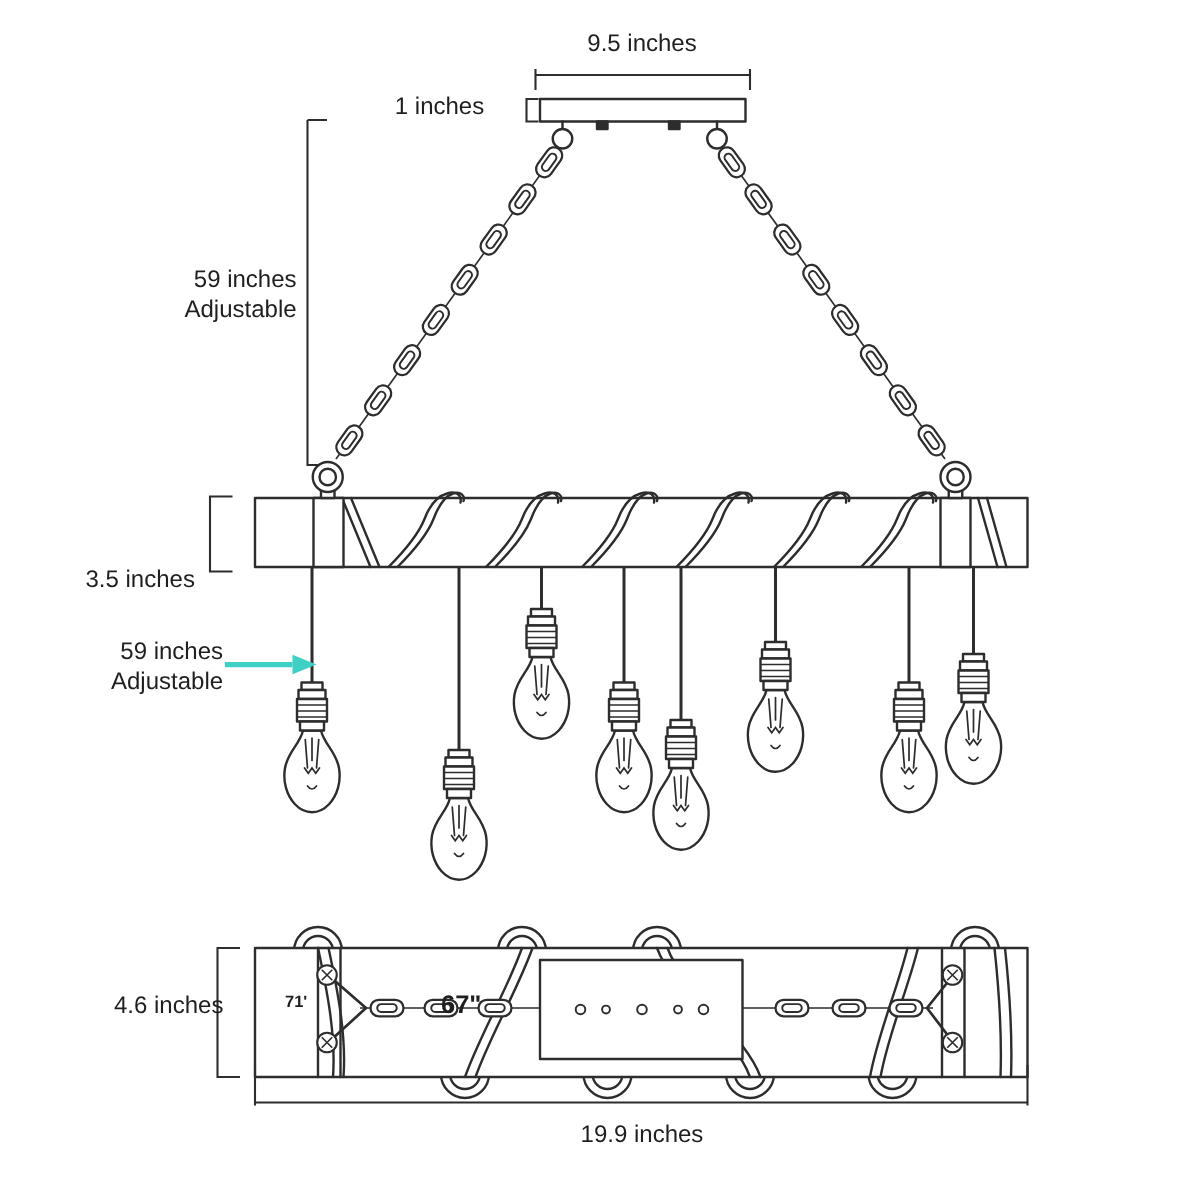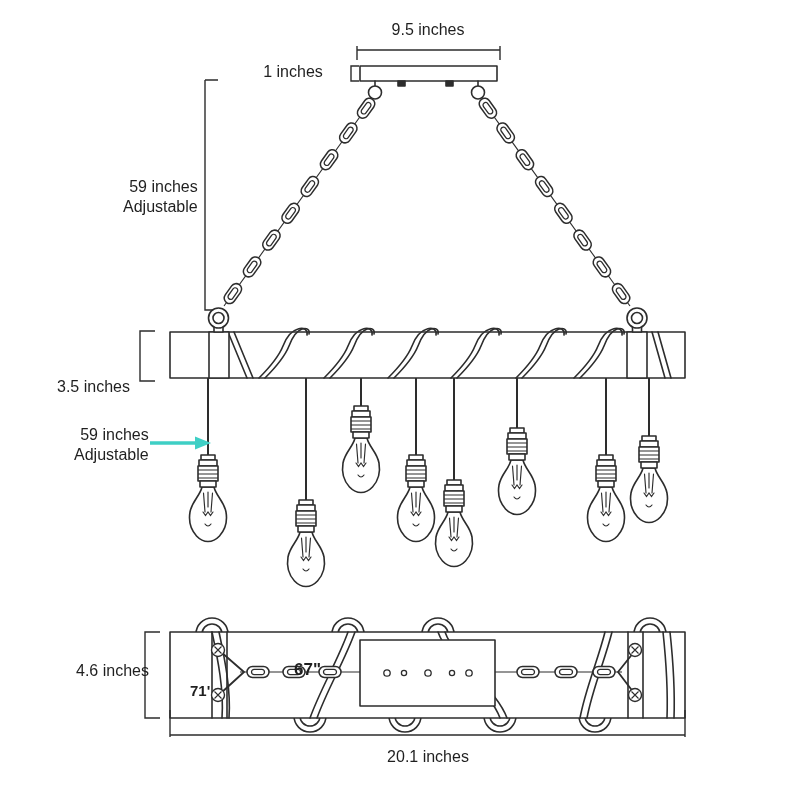--- a/index.html
+++ b/index.html
@@ -220,19 +220,19 @@
 
 <div class="label" style="left:57px;top:345px;margin-top:32px;">3.5 inches</div>
 
 <div class="label two-line" style="left:74px;top:425px;">
   <span>59 inches</span>
   <span>Adjustable</span>
 </div>
 
 <div class="label" style="left:76px;top:661px;">4.6 inches</div>
 
-<div class="label mark" style="left:190px;top:681px;font-size:15px;">71'</div>
+<div class="label mark" style="left:190px;top:658px;font-size:11px;">71'</div>
 
 <div class="label mark" style="left:294px;top:660px;font-size:17px;">67"</div>
 
-<div class="label center" style="left:428px;top:747px;">20.1 inches</div>
+<div class="label center" style="left:428px;top:747px;">19.9 inches</div>
 
 </div>
 
 </body></html>

